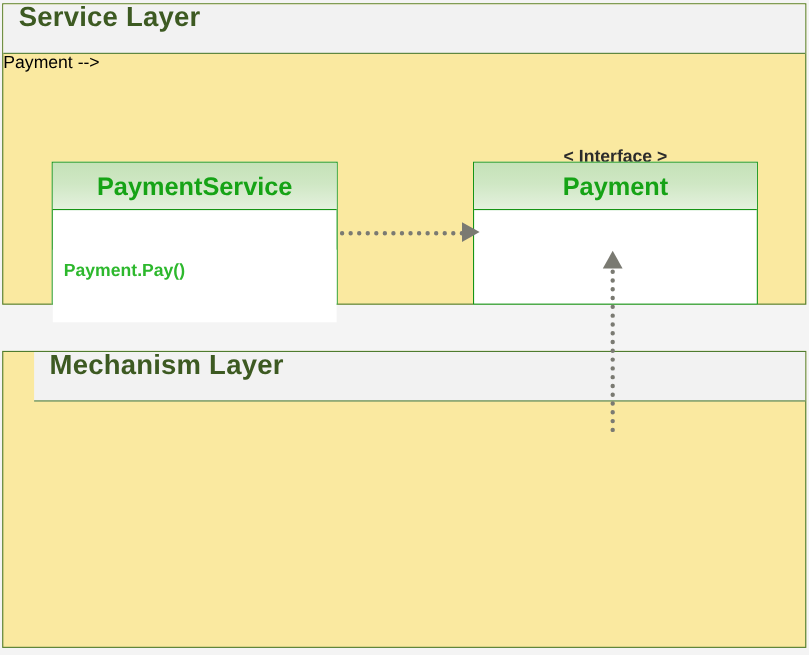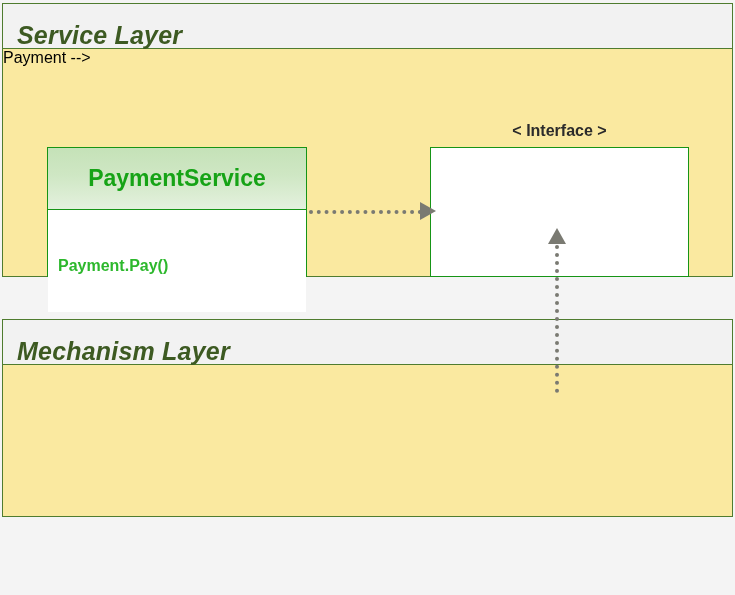--- a/index.html
+++ b/index.html
@@ -27,23 +27,22 @@
     box-sizing: border-box;
     border: 1px solid #4f7c2f;
     background: #fae9a0;
   }
   .layer-title-bar {
     box-sizing: border-box;
     height: 45px;
     background: #f2f2f2;
     border-bottom: 1px solid #4f7c2f;
     display: flex;
-    align-items: flex-end;
+    align-items: flex-start;
     padding-left: 14px;
-    font-style: italic;
   }
   .layer-title {
     font-size: 25px;
     font-weight: bold;
     color: #3d5a22;
     letter-spacing: 0.2px;
     line-height: 1;
   }
   .layer-body {
     position: relative;
@@ -55,34 +54,35 @@
     top: 3px;
     width: 731px;
     height: 274px;
   }
   #layer-service .layer-body { height: 227px; }
 
   #layer-mechanism {
     left: 2px;
     top: 319px;
     width: 731px;
-    height: 198px;
+    height: 270px;
+    padding-left: 28px;
   }
   #layer-mechanism .layer-body { height: 223px; }
 
   
   .uml-class {
     position: absolute;
     box-sizing: border-box;
     border: 1px solid #169416;
     background: #ffffff;
   }
   .uml-header {
     box-sizing: border-box;
-    height: 62px;
+    height: 43px;
     border-bottom: 1px solid #169416;
     background: linear-gradient(to bottom, #c5e2b8 0%, #cfe7c4 45%, #e4f1de 100%);
     display: flex;
     align-items: center;
     justify-content: center;
     text-align: right;
   }
   .uml-name {
     font-size: 23px;
     font-weight: bold;
@@ -105,20 +105,21 @@
 
   
   .stereotype {
     position: absolute;
     font-size: 16px;
     font-weight: bold;
     color: #2b2b2b;
     white-space: nowrap;
     text-align: center;
     line-height: 1;
+    margin-top: 12px;
   }
 
   
   .dotted-h {
     position: absolute;
     height: 0;
     border-top: 4px dotted #7a7a72;
   }
   .dotted-v {
     position: absolute;
@@ -174,20 +175,23 @@
         <div class="uml-members">
           <div class="uml-member">Payment.Pay()</div>
         </div>
       </div>
 
       
       <div class="stereotype" id="label-interface">&lt; Interface &gt;</div>
 
       
       <div class="uml-class" id="box-payment">
+        <div class="uml-header">
+          <span class="uml-name">Payment</span>
+        </div>
       </div>
 
        Payment --&gt;
       <div class="dotted-h" id="conn-dependency-line"></div>
       <div class="arrow-right" id="conn-dependency-arrow"></div>
 
     </div>
   </div>
 
   <div class="layer" id="layer-mechanism">

